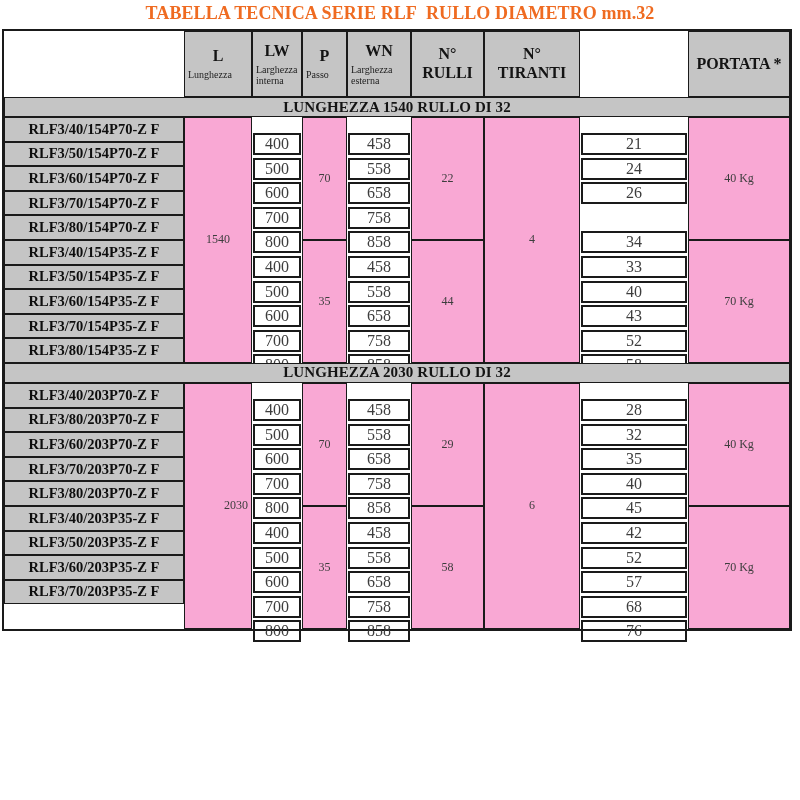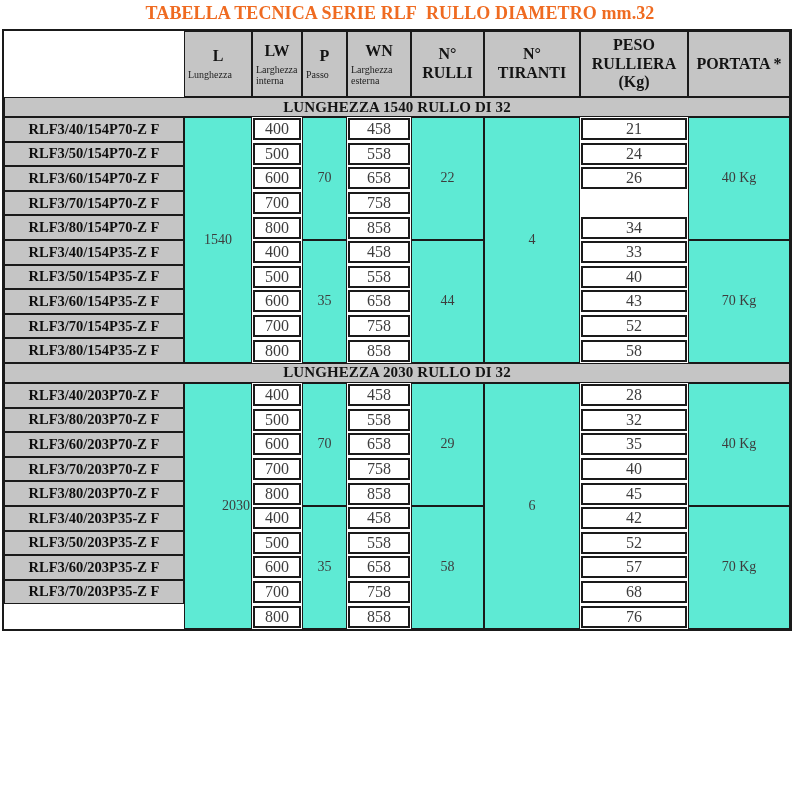--- a/index.html
+++ b/index.html
@@ -70,28 +70,28 @@
     letter-spacing: 0.1px;
   }
   .code {
     background: #c5c5c5;
     font-weight: bold;
     font-size: 14.5px;
     color: #0e0e0e;
     white-space: nowrap;
   }
   .merged {
-    background: #5eead4;
-    font-size: 14px;
+    background: #f9a8d4;
+    font-size: 12px;
     color: #3d3d3d;
   }
   .boxcell {
     display: flex;
-    align-items: center;
-    padding: 9px 1px;
+    align-items: flex-start;
+    padding: 16px 1px;
     box-sizing: border-box;
   }
   .box {
     flex: 1;
     border: 2px solid #1a1a1a;
     display: flex;
     align-items: center;
     justify-content: center;
     font-size: 16px;
     color: #3d3d3d;
@@ -128,25 +128,20 @@
       <span class="sub sub2">esterna</span>
     </div>
     <div class="c h" style="grid-column:6">
       <span class="main">N°</span>
       <span class="main">RULLI</span>
     </div>
     <div class="c h" style="grid-column:7">
       <span class="main">N°</span>
       <span class="main">TIRANTI</span>
     </div>
-    <div class="c h" style="grid-column:8">
-      <span class="main">PESO</span>
-      <span class="main">RULLIERA</span>
-      <span class="main">(Kg)</span>
-    </div>
     <div class="c h" style="grid-column:9">
       <span class="main">PORTATA *</span>
     </div>
 
   <div class="c band" style="grid-area: 2 / 1 / auto / -1;">LUNGHEZZA 1540 RULLO DI 32</div>
       <div class="c merged" style="grid-area: 3 / 2 / span 10;">1540</div>
       <div class="c merged" style="grid-area: 3 / 7 / span 10;">4</div>
       <div class="c merged" style="grid-area: 3 / 4 / span 5;">70</div>
       <div class="c merged" style="grid-area: 3 / 6 / span 5;">22</div>
       <div class="c merged" style="grid-area: 3 / 9 / span 5;">40 Kg</div>

